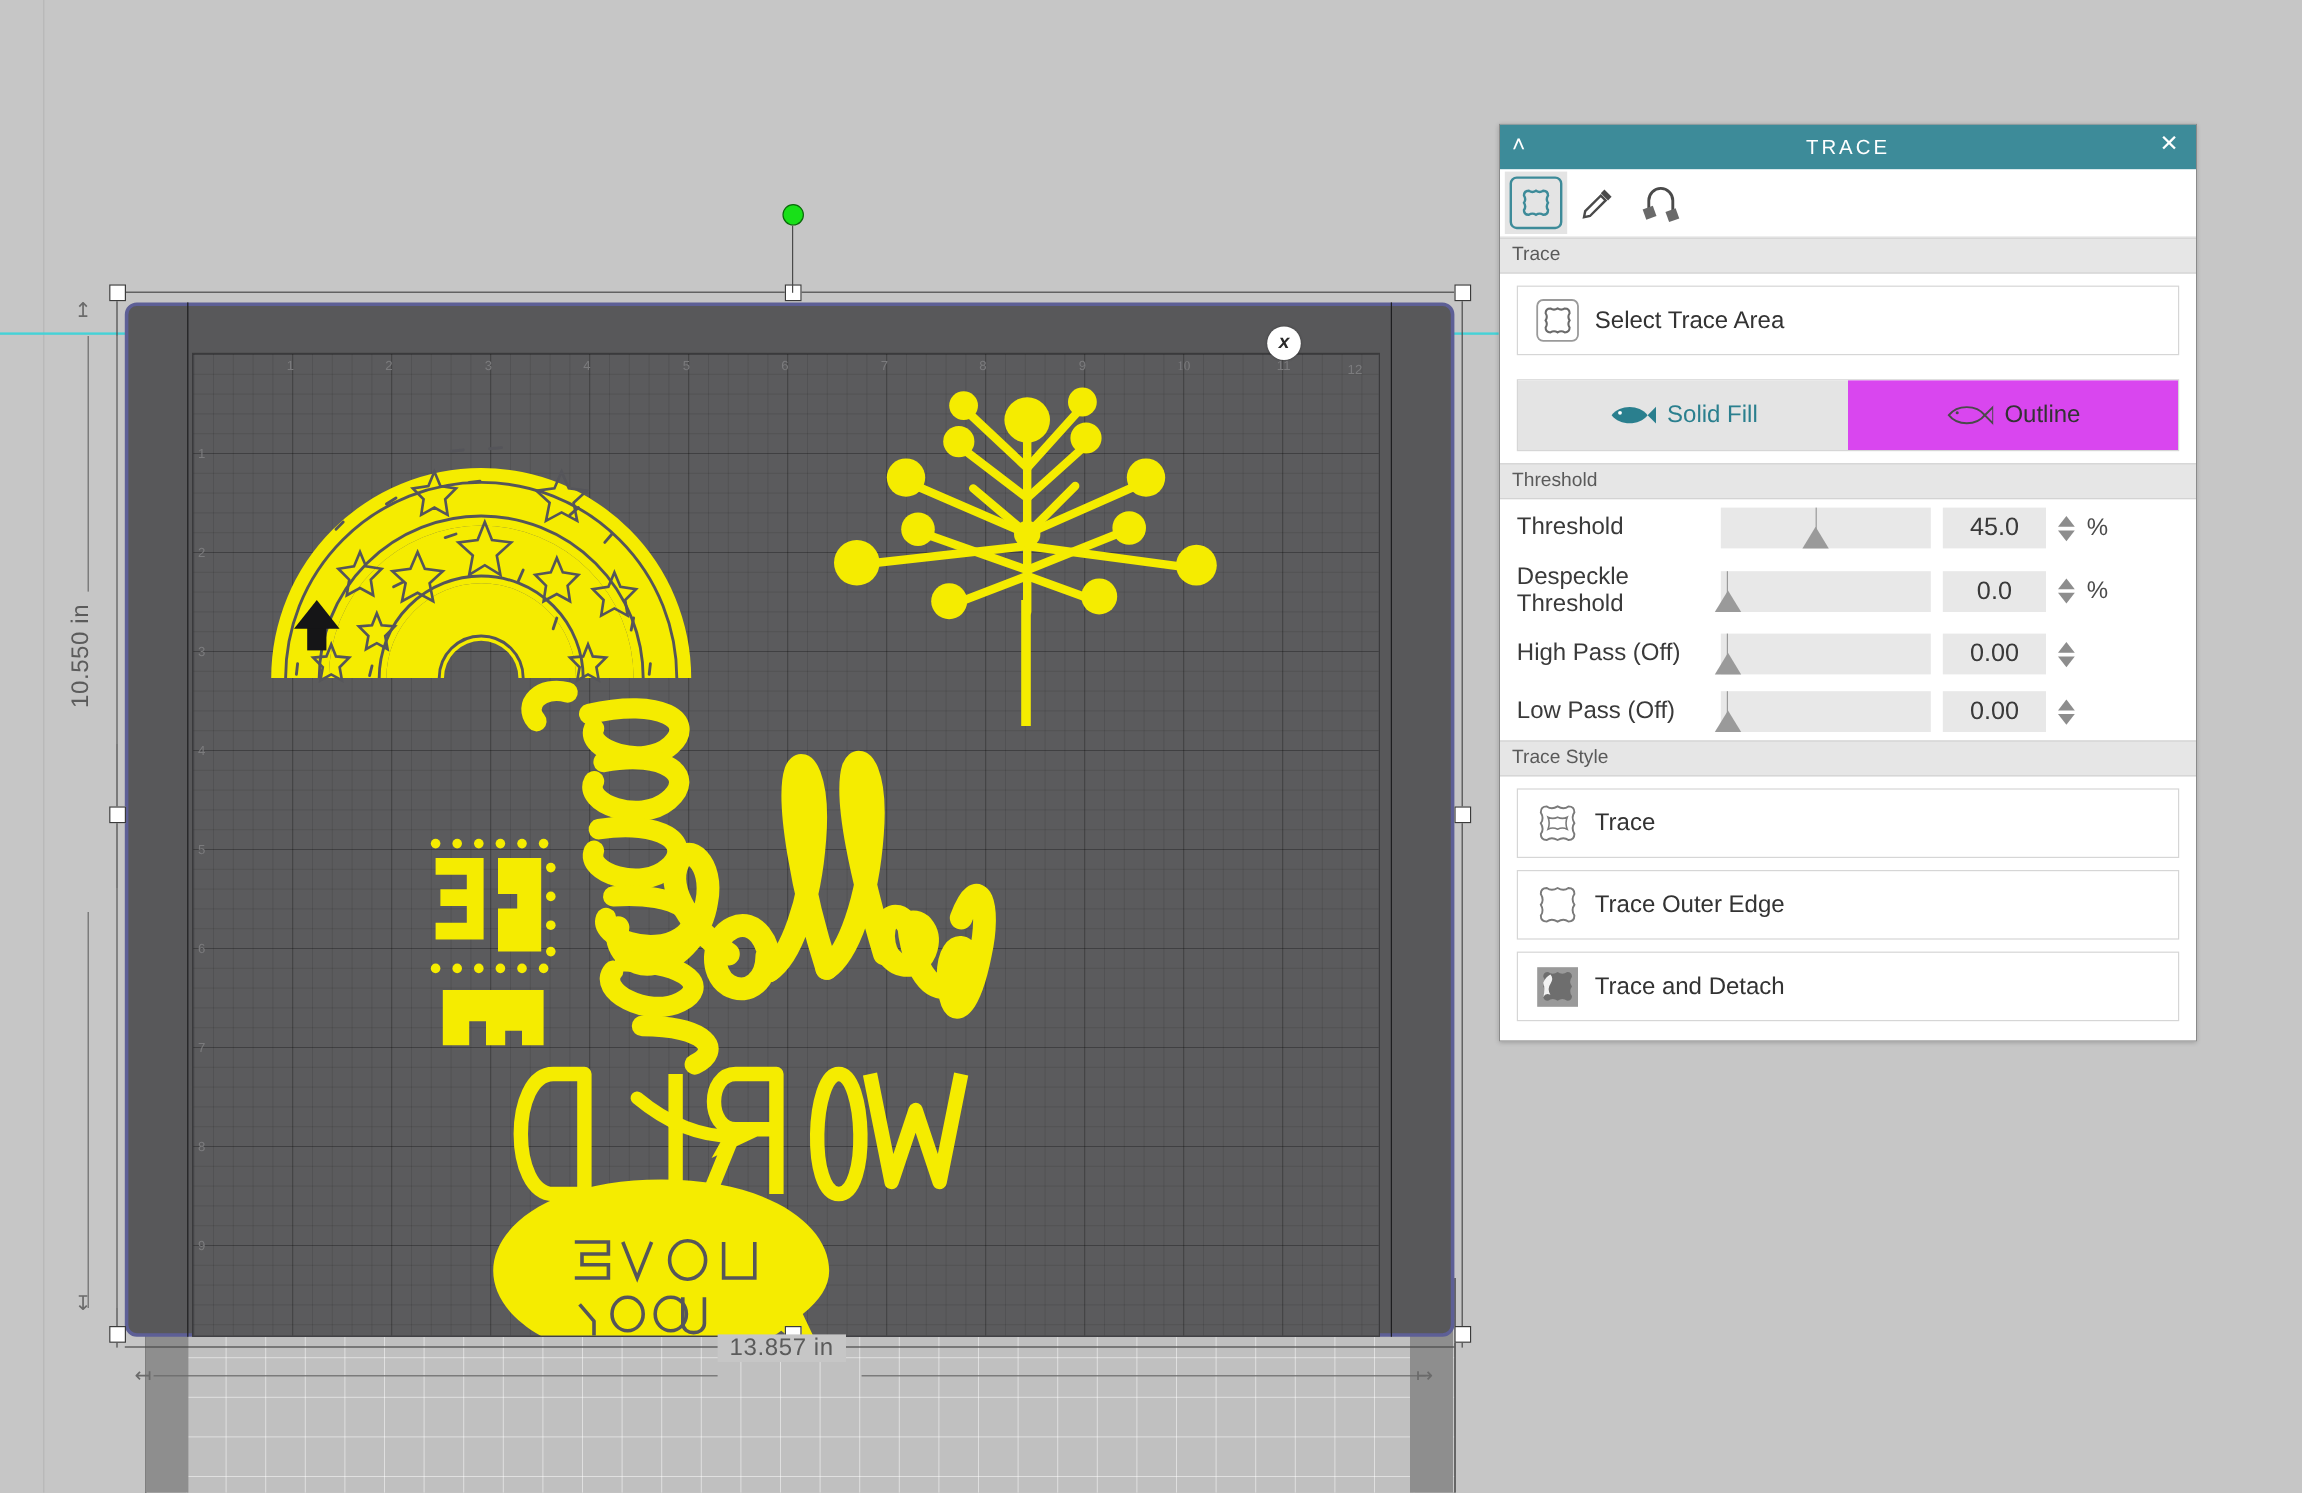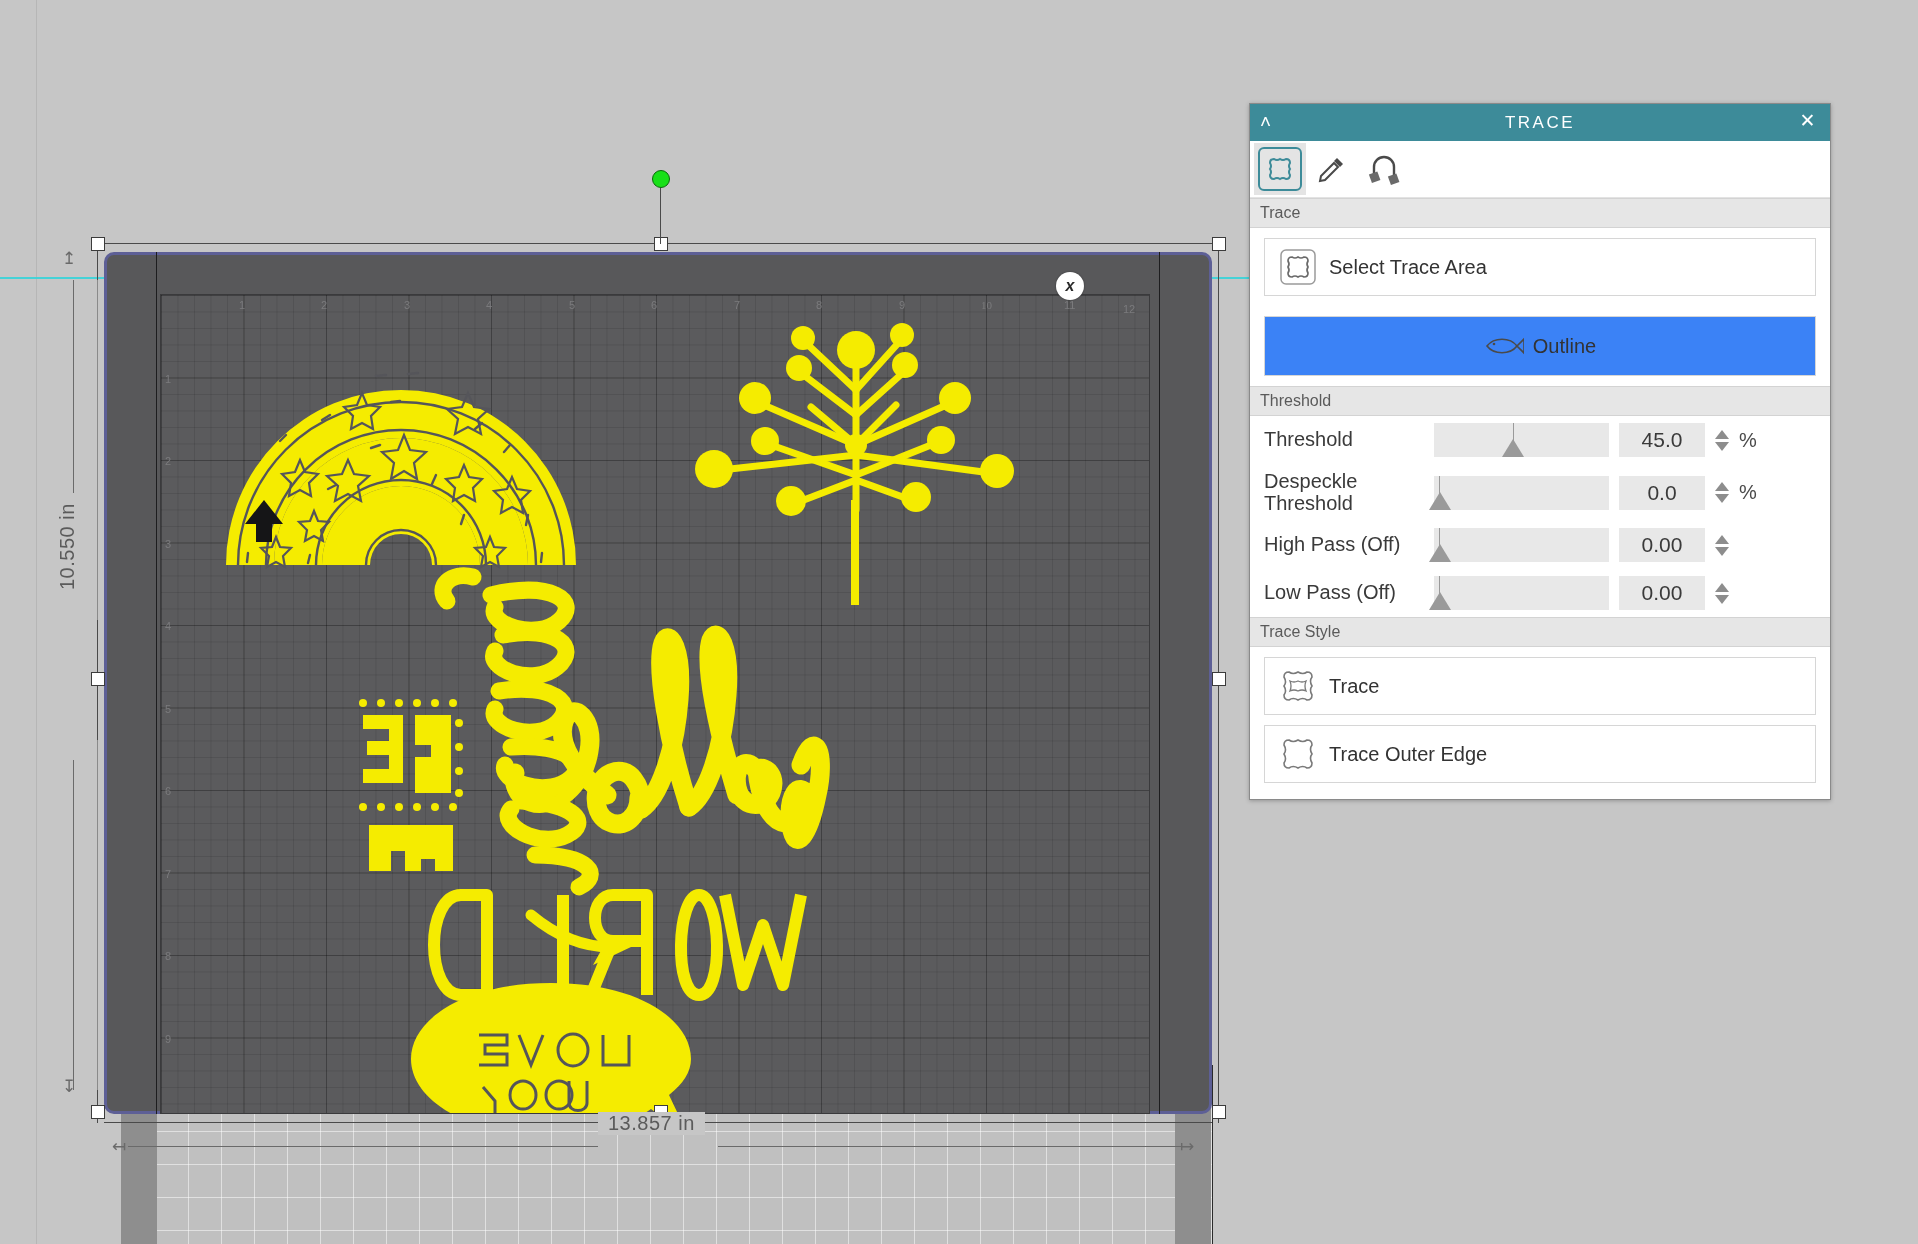--- a/index.html
+++ b/index.html
@@ -93,21 +93,21 @@
   .pad{padding:10px 14px;}
   .big-btn{
     border:1px solid #d6d6d6;background:#fff;height:56px;display:flex;align-items:center;gap:12px;padding-left:14px;
     font-size:20px;color:#333;
   }
   .big-btn + .big-btn{margin-top:10px;}
 
   .seg{display:flex;border:1px solid #d6d6d6;height:58px;}
   .seg > div{flex:1;display:flex;align-items:center;justify-content:center;gap:9px;font-size:20px;}
   .seg .on{background:#e4e4e4;color:#2a7f8e;}
-  .seg .off{background:#3b82f6;color:#333;}
+  .seg .off{background:#d946ef;color:#333;}
 
   .slider-row{display:flex;align-items:center;padding:7px 14px;gap:10px;}
   .slider-row .lbl{width:160px;font-size:20px;color:#3a3a3a;line-height:1.08;}
   .track{flex:1;height:34px;background:#e8e8e8;position:relative;max-width:175px;}
   .track .needle{position:absolute;top:0;width:1px;height:22px;background:#9a9a9a;}
   .track .thumb{position:absolute;bottom:0;width:0;height:0;
     border-left:11px solid transparent;border-right:11px solid transparent;border-bottom:18px solid #9a9a9a;}
   .numbox{width:86px;height:34px;background:#e8e8e8;display:flex;align-items:center;justify-content:center;font-size:21px;color:#3a3a3a;}
   .spin{display:flex;flex-direction:column;gap:3px;}
   .spin i{display:block;width:0;height:0;border-left:7px solid transparent;border-right:7px solid transparent;}
@@ -414,20 +414,30 @@
           <rect x="2" y="2" width="34" height="34" rx="5" fill="none" stroke="#9a9a9a" stroke-width="1.5"></rect>
           <path d="M9 13 q0 -4 4 -4 q3 2 6 0 q3 2 6 0 q4 0 4 4 q-2 3 0 6 q-2 3 0 6 q0 4 -4 4 q-3 -2 -6 0 q-3 -2 -6 0 q-4 0 -4 -4 q2 -3 0 -6 q2 -3 0 -6 z" fill="none" stroke="#6a6a6a" stroke-width="1.7"></path>
         </svg>
       </span>
       <span>Select Trace Area</span>
     </div>
   </div>
 
   <div class="pad">
     <div class="seg">
+      <div class="on">
+        <span>
+          <svg width="40" height="22" viewBox="0 0 40 22">
+            <path d="M3 11 C10 2 26 2 33 11 C26 20 10 20 3 11 Z" fill="#2a7f8e"></path>
+            <path d="M33 11 L40 4 L40 18 Z" fill="#2a7f8e"></path>
+            <circle cx="10" cy="9" r="1.6" fill="#fff"></circle>
+          </svg>
+        </span>
+        <span>Solid Fill</span>
+      </div>
       <div class="off">
         <span>
           <svg width="40" height="22" viewBox="0 0 40 22">
             <path d="M3 11 C10 2 26 2 33 11 C26 20 10 20 3 11 Z" fill="none" stroke="#4a4a4a" stroke-width="1.6"></path>
             <path d="M33 11 L40 4 L40 18 Z" fill="none" stroke="#4a4a4a" stroke-width="1.6"></path>
             <circle cx="10" cy="9" r="1.3" fill="#4a4a4a"></circle>
           </svg>
         </span>
         <span>Outline</span>
       </div>
@@ -511,14 +521,24 @@
 
     <div class="big-btn">
       <span>
         <svg width="38" height="38" viewBox="0 0 38 38">
           <path d="M5 10 q0 -5 5 -5 q4 3 9 0 q5 3 9 0 q5 0 5 5 q-3 4 0 9 q-3 4 0 9 q0 5 -5 5 q-4 -3 -9 0 q-5 -3 -9 0 q-5 0 -5 -5 q3 -4 0 -9 q3 -4 0 -9 z" fill="none" stroke="#7a7a7a" stroke-width="1.6"></path>
         </svg>
       </span>
       <span>Trace Outer Edge</span>
     </div>
 
+    <div class="big-btn">
+      <span>
+        <svg width="38" height="38" viewBox="0 0 38 38">
+          <rect x="2" y="3" width="34" height="33" fill="#9a9a9a"></rect>
+          <path d="M7 11 q0 -4 4 -4 q4 3 8 0 q4 3 8 0 q4 0 4 4 q-3 4 0 8 q-3 4 0 8 q0 4 -4 4 q-4 -3 -8 0 q-4 -3 -8 0 q-4 0 -4 -4 q3 -4 0 -8 q3 -4 0 -8 z" fill="#6e6e6e"></path>
+          <path d="M13 9 q3 3 0 8 q-3 4 0 9 q-4 -2 -6 2 q2 -7 0 -12 q2 -5 6 -7 z" fill="#f2f2f2"></path>
+        </svg>
+      </span>
+      <span>Trace and Detach</span>
+    </div>
   </div>
 </div>
 
 </body></html>

